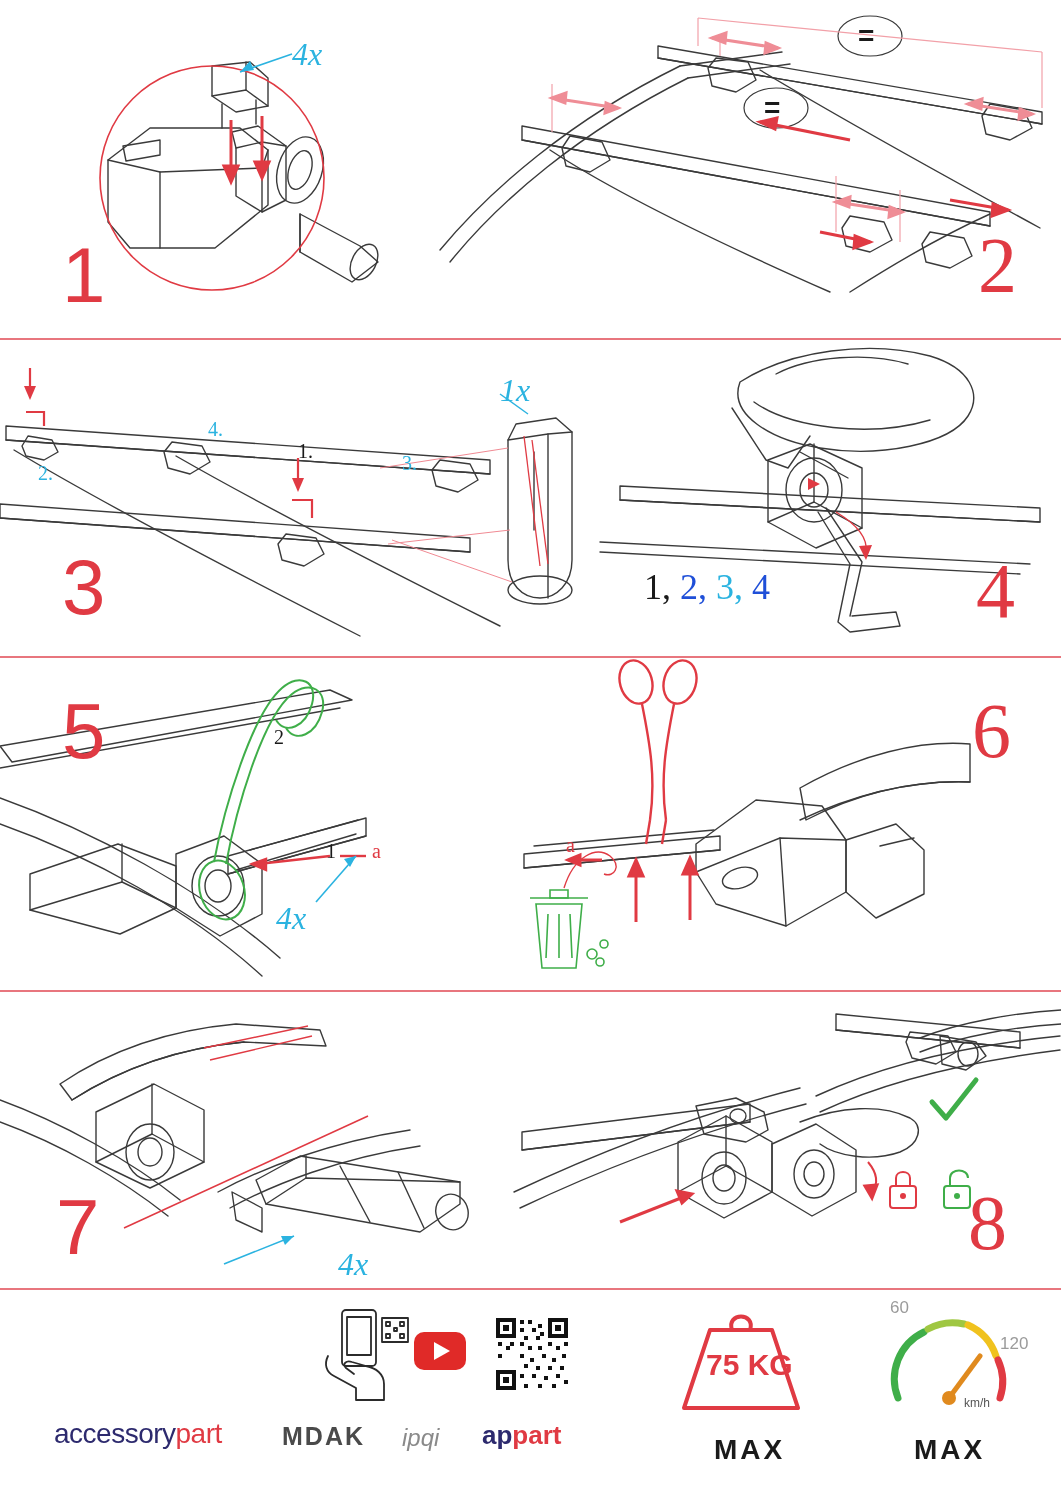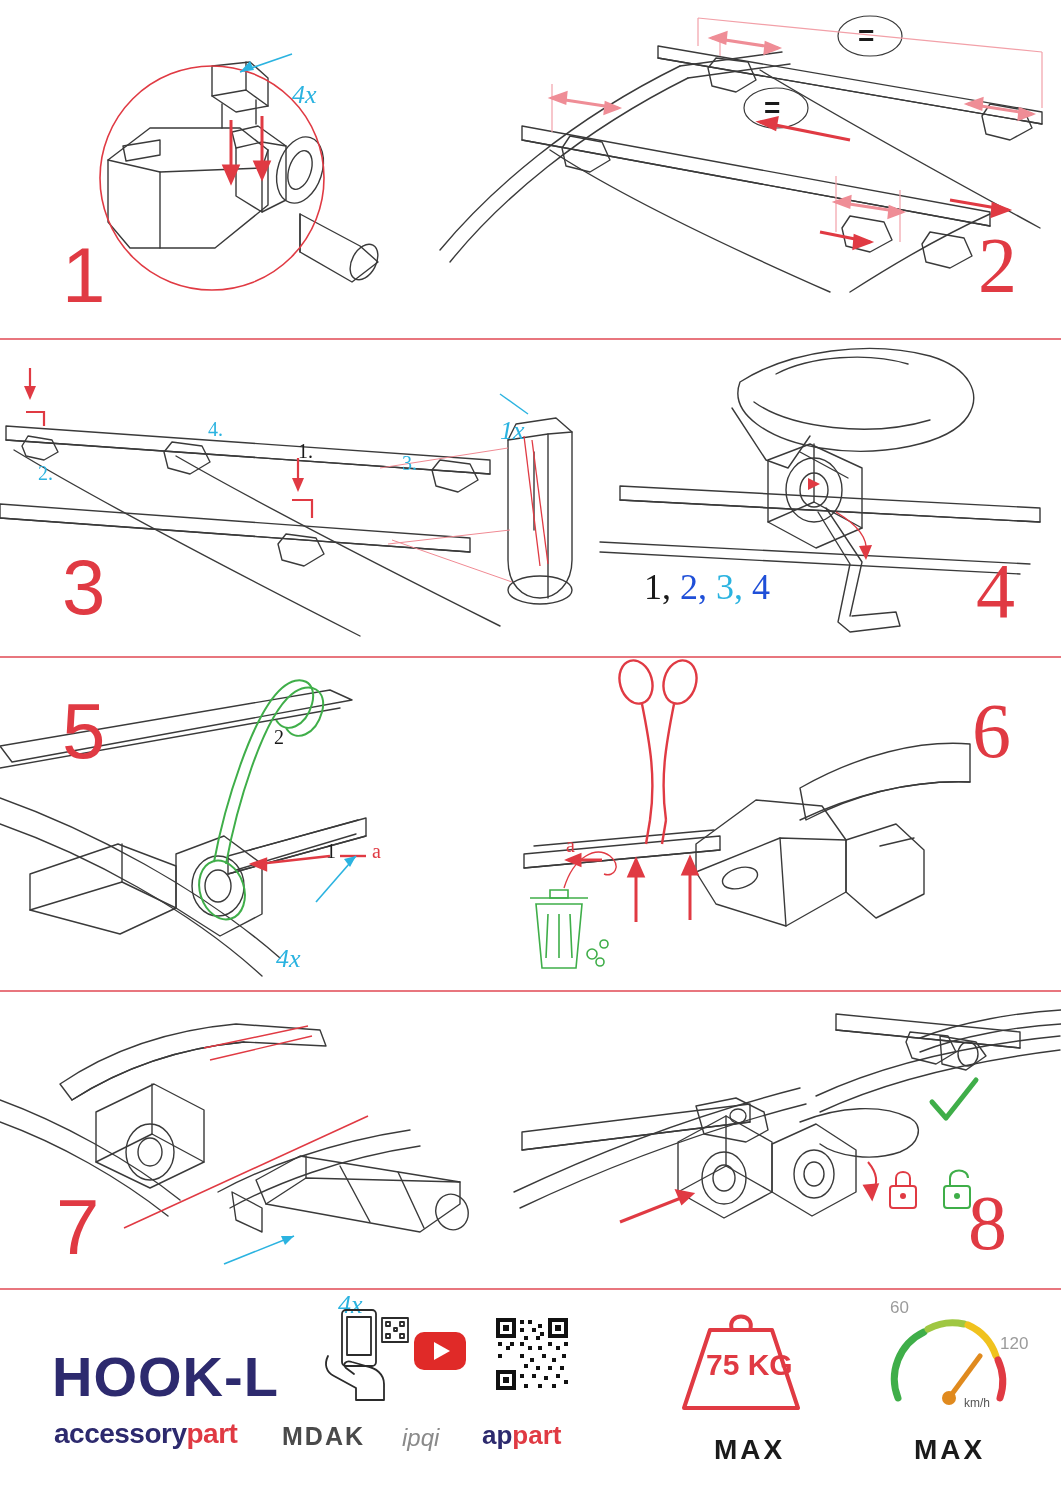--- a/index.html
+++ b/index.html
@@ -2,33 +2,33 @@
 <html><head>
 <meta charset="utf-8">
 <style>
   html,body{margin:0;padding:0;background:#fff;}
   body{width:1061px;height:1500px;font-family:"Liberation Sans",sans-serif;color:#1a1a1a;position:relative;overflow:hidden;}
   .sheet{position:absolute;inset:0;}
   .rule{position:absolute;left:0;width:1061px;height:2px;background:#e8767e;}
   .panel{position:absolute;}
   .stepnum{position:absolute;font-family:"Liberation Serif",serif;font-weight:400;color:#e03a43;font-size:78px;line-height:1;letter-spacing:1px;}
   .stepnum.thin{font-family:"Liberation Sans",sans-serif;font-weight:300;}
-  .qty{position:absolute;color:#2bb3e0;font-size:26px;font-family:"Liberation Serif",serif;font-style:italic;margin-top:44px;}
+  .qty{position:absolute;color:#2bb3e0;font-size:32px;font-family:"Liberation Serif",serif;font-style:italic;}
   .ordnum{position:absolute;font-family:"Liberation Serif",serif;font-size:36px;}
   .ordnum .b1{color:#1a1a1a;}
   .ordnum .b2{color:#1f4fd8;}
   .ordnum .b3{color:#2bb3e0;}
   .ordnum .b4{color:#1f4fd8;}
   .lbl{position:absolute;font-family:"Liberation Serif",serif;font-size:20px;color:#1a1a1a;}
   .lbl.red{color:#e03a43;}
   .lbl.blue{color:#2bb3e0;}
   svg{display:block;overflow:visible;}
   .footer{position:absolute;left:0;top:1290px;width:1061px;height:210px;}
   .brand{position:absolute;left:52px;top:54px;font-family:"Liberation Sans",sans-serif;font-size:56px;font-weight:700;color:#2d2a6e;letter-spacing:1px;}
-  .accessory{position:absolute;left:54px;top:128px;font-size:28px;font-weight:700;letter-spacing:-0.5px;}
+  .accessory{position:absolute;left:54px;top:128px;font-size:28px;font-weight:400;letter-spacing:-0.5px;}
   .accessory .a{color:#2d2a6e;}
   .accessory .b{color:#e03a43;}
   .mdak{position:absolute;left:282px;top:132px;font-size:25px;font-weight:700;color:#4a4a4a;letter-spacing:2px;}
   .ipqi{position:absolute;left:402px;top:134px;font-size:24px;color:#8a8a8a;font-style:italic;}
   .apline{position:absolute;left:482px;top:130px;font-size:26px;font-weight:600;}
   .apline .a{color:#2d2a6e;}
   .apline .b{color:#e03a43;}
   .maxlbl{position:absolute;font-size:28px;font-weight:700;letter-spacing:3px;color:#1a1a1a;}
   .kg{position:absolute;color:#e03a43;font-size:30px;font-weight:700;font-family:"Liberation Sans",sans-serif;}
   .kmh{position:absolute;font-size:12px;color:#555;margin-left:40px;}
@@ -437,21 +437,20 @@
         <path d="M450 194 L450 186 C450 176 468 176 468 186"></path>
         <circle cx="457" cy="204" r="3" fill="#3fae49" stroke="none"></circle>
       </g>
 
       <path d="M432 110 L446 126 L476 88" stroke="#3fae49" stroke-width="5" fill="none" stroke-linecap="round" stroke-linejoin="round"></path>
     </svg>
     <div class="stepnum" style="left:468px;top:192px;">8</div>
   </div>
 
   <div class="footer">
-    <div class="brand">HOOK-L</div>
     <div class="accessory">
       <span class="a">accessory</span><span class="b">part</span>
     </div>
     <div class="mdak">MDAK</div>
     <div class="ipqi">ipqi</div>
     <div class="apline">
       <span class="a">ap</span><span class="b">part</span>
     </div>
 
     <svg style="position:absolute;left:322px;top:18px;" width="92" height="96" viewBox="0 0 92 96">

